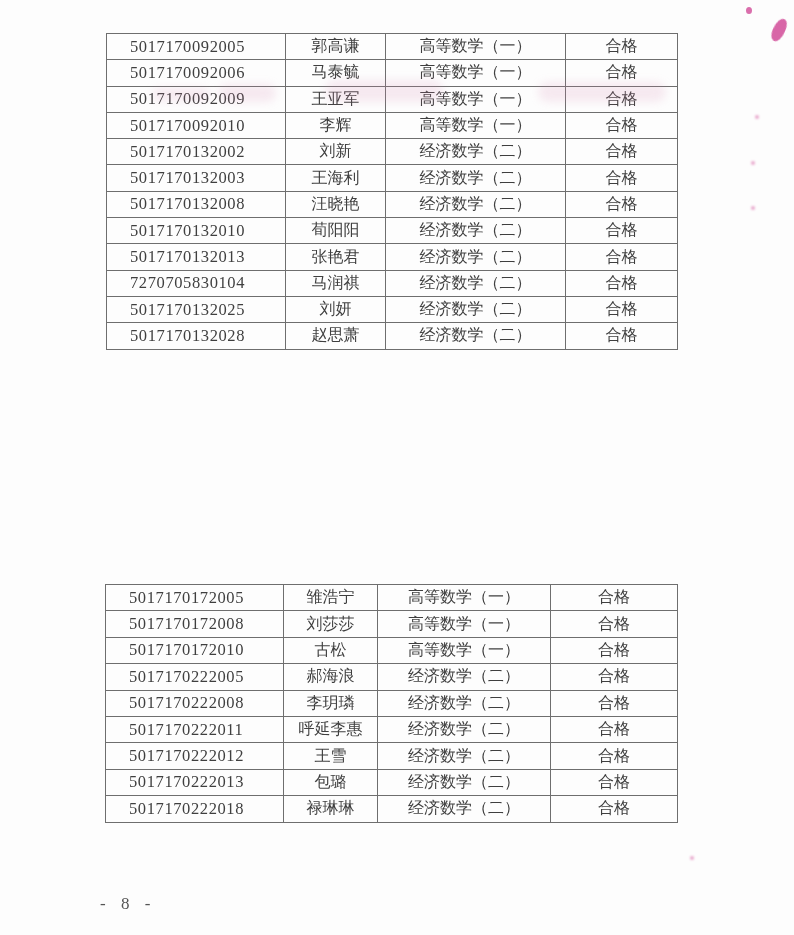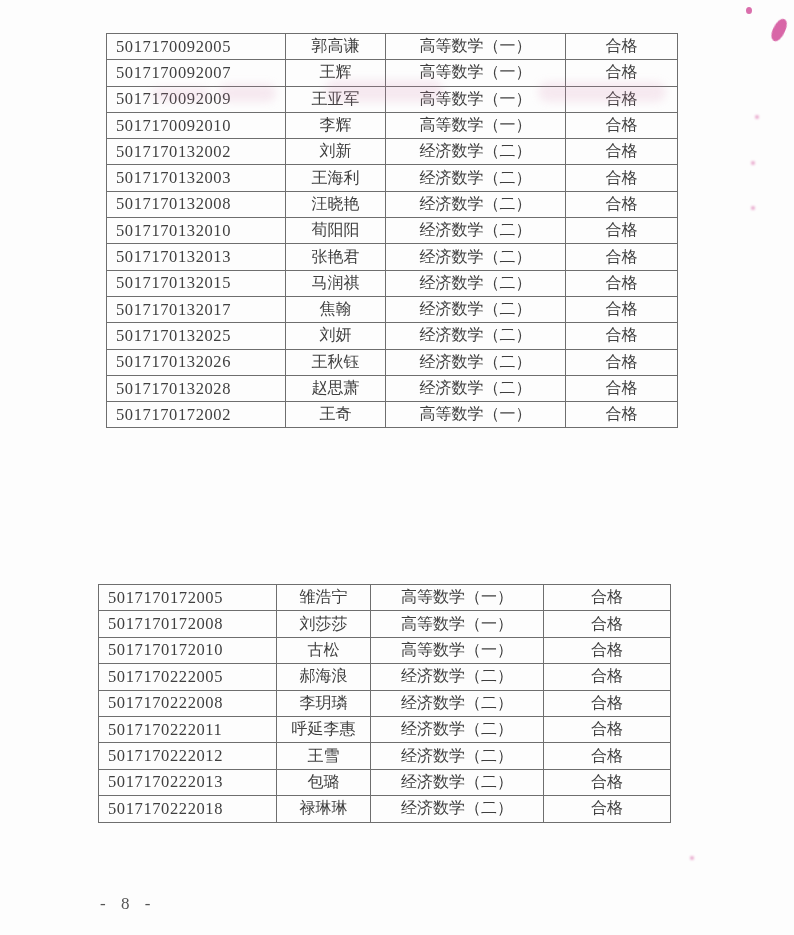--- a/index.html
+++ b/index.html
@@ -25,32 +25,32 @@
     border: 1px solid #6e6e6e;
     padding: 0;
     text-align: center;
     white-space: nowrap;
     overflow: hidden;
     color: #3f3f3f;
     font-size: 16px;
   }
   .tbl td.id {
     text-align: left;
-    padding-left: 9px;
+    padding-left: 23px;
     font-size: 16.5px;
     letter-spacing: 0.6px;
   }
   #seg-0 { left: 106px; top: 33px; }
   #seg-0 td { height: 25.3px; }
   #seg-0 .c-id     { width: 179px; }
   #seg-0 .c-name   { width: 100px; }
   #seg-0 .c-course { width: 180px; }
   #seg-0 .c-result { width: 112px; }
 
-  #seg-1 { left: 98px; top: 584px; }
+  #seg-1 { left: 105px; top: 584px; }
   #seg-1 td { height: 25.4px; }
   #seg-1 .c-id     { width: 178px; }
   #seg-1 .c-name   { width: 94px;  }
   #seg-1 .c-course { width: 173px; }
   #seg-1 .c-result { width: 127px; }
 
   
   .footer {
     position: absolute;
     left: 100px;
@@ -90,22 +90,22 @@
         <col class="c-result">
     </colgroup>
     <tbody>
         <tr>
           <td class="id">5017170092005</td>
           <td class="name">郭高谦</td>
           <td class="course">高等数学（一）</td>
           <td class="result">合格</td>
         </tr>
         <tr>
-          <td class="id">5017170092007</td>
-          <td class="name">王辉</td>
+          <td class="id">5017170092006</td>
+          <td class="name">马泰毓</td>
           <td class="course">高等数学（一）</td>
           <td class="result">合格</td>
         </tr>
         <tr>
           <td class="id">5017170092009</td>
           <td class="name">王亚军</td>
           <td class="course">高等数学（一）</td>
           <td class="result">合格</td>
         </tr>
         <tr>
@@ -138,53 +138,35 @@
           <td class="course">经济数学（二）</td>
           <td class="result">合格</td>
         </tr>
         <tr>
           <td class="id">5017170132013</td>
           <td class="name">张艳君</td>
           <td class="course">经济数学（二）</td>
           <td class="result">合格</td>
         </tr>
         <tr>
-          <td class="id">5017170132015</td>
+          <td class="id">7270705830104</td>
           <td class="name">马润祺</td>
-          <td class="course">经济数学（二）</td>
-          <td class="result">合格</td>
-        </tr>
-        <tr>
-          <td class="id">5017170132017</td>
-          <td class="name">焦翰</td>
           <td class="course">经济数学（二）</td>
           <td class="result">合格</td>
         </tr>
         <tr>
           <td class="id">5017170132025</td>
           <td class="name">刘妍</td>
           <td class="course">经济数学（二）</td>
           <td class="result">合格</td>
         </tr>
         <tr>
-          <td class="id">5017170132026</td>
-          <td class="name">王秋钰</td>
-          <td class="course">经济数学（二）</td>
-          <td class="result">合格</td>
-        </tr>
-        <tr>
           <td class="id">5017170132028</td>
           <td class="name">赵思萧</td>
           <td class="course">经济数学（二）</td>
-          <td class="result">合格</td>
-        </tr>
-        <tr>
-          <td class="id">5017170172002</td>
-          <td class="name">王奇</td>
-          <td class="course">高等数学（一）</td>
           <td class="result">合格</td>
         </tr>
       </tbody>
   </table>
 
   <table id="seg-1" class="tbl">
     <colgroup>
       <col class="c-id">
         <col class="c-name">
         <col class="c-course">

